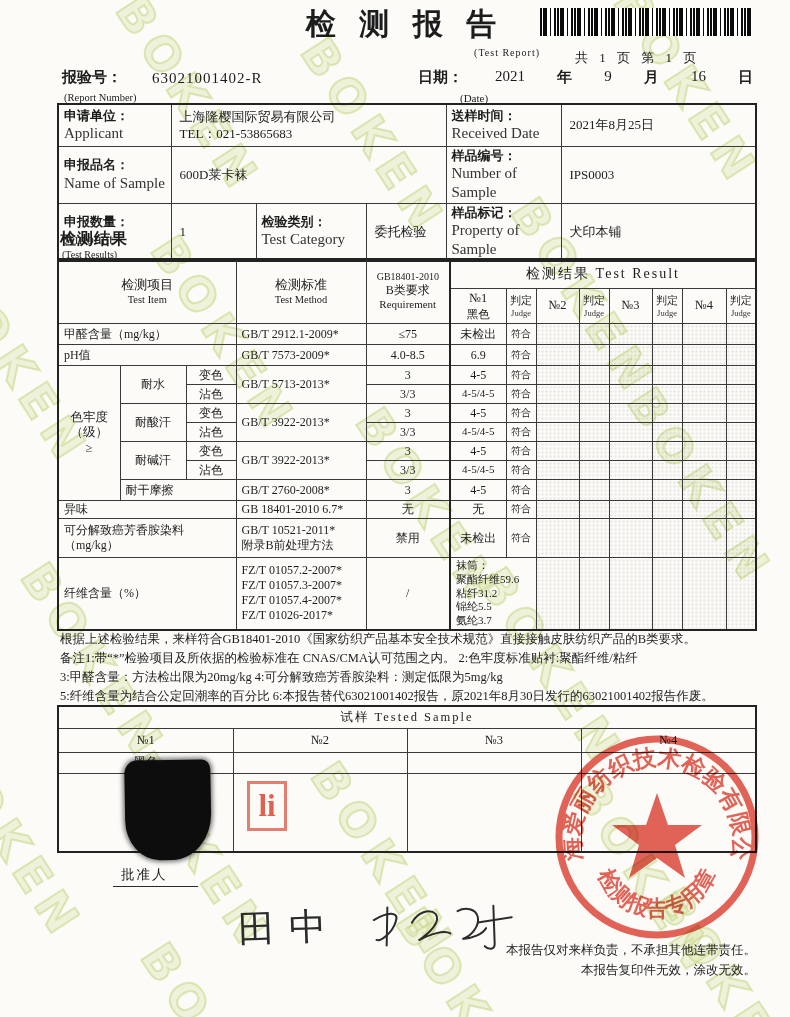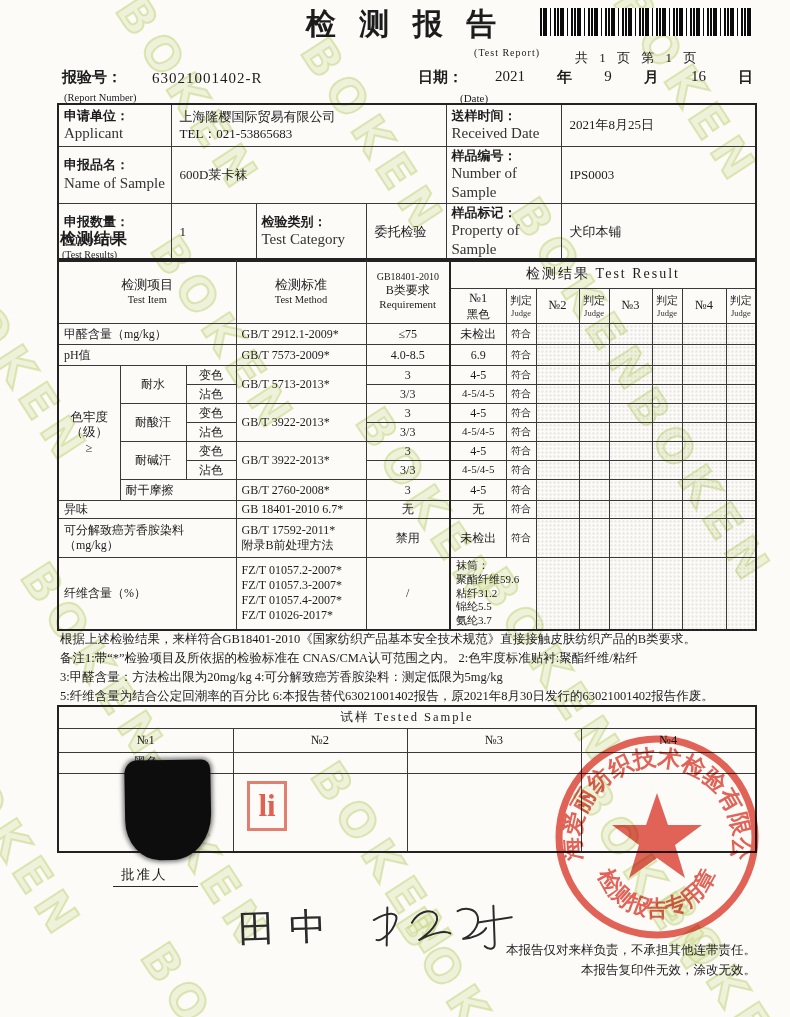--- a/index.html
+++ b/index.html
@@ -383,21 +383,21 @@
           <td class="e"></td>
           <td class="e"></td>
           <td class="e"></td>
     </tr>
     <tr style="height:39px">
       <td colspan="3" class="left mline">
         <span>可分解致癌芳香胺染料</span>
         <span>（mg/kg）</span>
       </td>
       <td class="left mline">
-        <span>GB/T 17592-2011*</span>
+        <span>GB/T 10521-2011*</span>
         <span>附录B前处理方法</span>
       </td>
       <td>禁用</td>
       <td class="res-start">未检出</td>
       <td style="font-size:10px">符合</td>
       <td class="e"></td>
           <td class="e"></td>
           <td class="e"></td>
           <td class="e"></td>
           <td class="e"></td>

